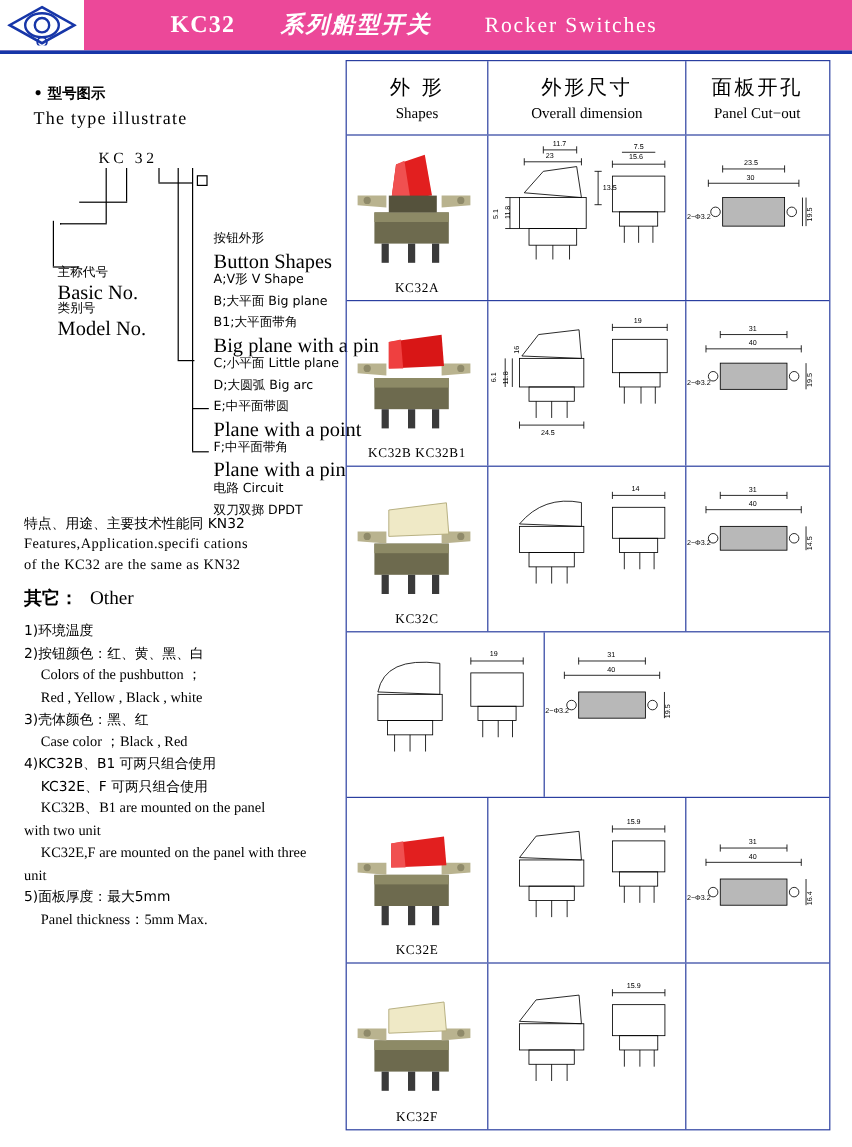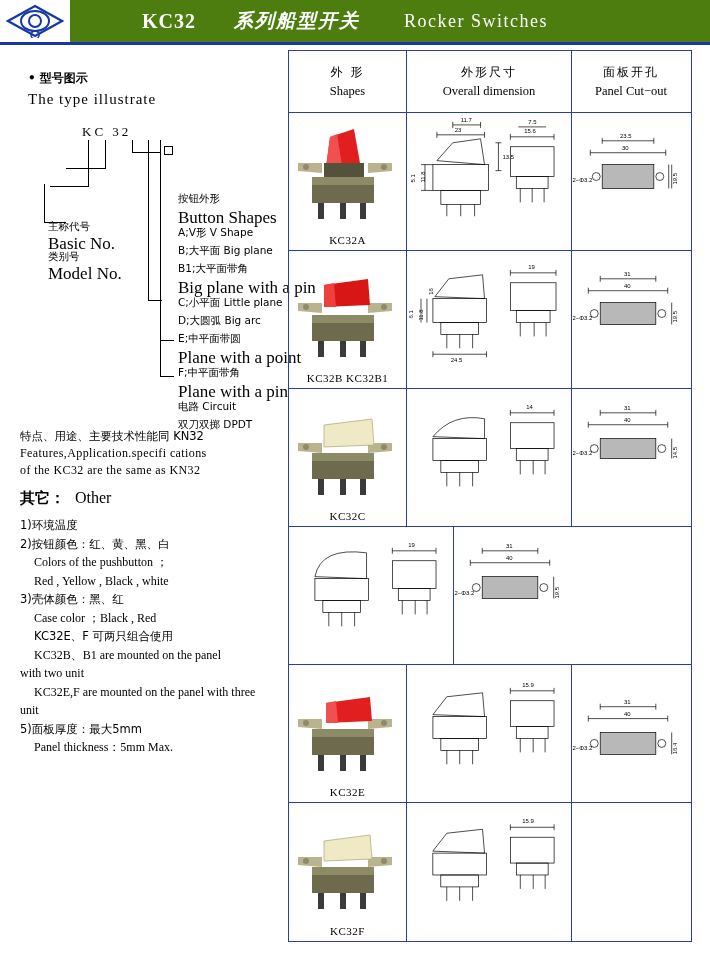--- a/index.html
+++ b/index.html
@@ -11,21 +11,21 @@
     font-family: "Liberation Serif", serif;
     color: #000;
     position: relative;
     overflow: hidden;
   }
   
   .header {
     position: absolute;
     left: 0; top: 0;
     width: 710px; height: 42px;
-    background: #4d7c0f;
+    background: #ec4899;
     color: #ffffff;
     display: flex;
     align-items: center;
   }
   .logo-box {
     width: 70px; height: 42px;
     background: #ffffff;
     display: flex; align-items: center; justify-content: center;
   }
   .logo-svg { display: block; }
@@ -133,21 +133,21 @@
   .t-head { height: 62px; }
   .t-body { height: 138px; }
   .c1 { width: 118px; border-right: 1.5px solid #2b3fa0; position: relative; }
   .c2 { width: 165px; border-right: 1.5px solid #2b3fa0; position: relative; }
   .c3 { width: 118px; position: relative; }
   .th {
     display: flex; flex-direction: column;
     align-items: center; justify-content: center;
     height: 100%;
   }
-  .th .cn { font-family: "DejaVu Sans", sans-serif; font-size: 12px; letter-spacing: 2px;}
+  .th .cn { font-family: "DejaVu Sans", sans-serif; font-size: 17px; letter-spacing: 2px;}
   .th .en { font-family: "Liberation Serif", serif; font-size: 12.5px; margin-top: 3px;}
   .cell-label {
     position: absolute; bottom: 4px; left: 0; width: 100%;
     text-align: center;
     font-family: "Liberation Serif", serif;
     font-size: 11px;
     letter-spacing: .5px;
   }
   .photo-wrap {
     position: absolute; left: 0; top: 4px; width: 100%; height: 112px;
@@ -236,20 +236,21 @@
     <span class="cn">其它：</span><span class="en">Other</span>
   </div>
 
   <div class="notes">
     <div class="cn">1)环境温度</div>
     <div class="cn">2)按钮颜色：红、黄、黑、白</div>
     <div class="en indent">Colors  of  the  pushbutton ；</div>
     <div class="en indent">Red , Yellow , Black , white</div>
     <div class="cn">3)壳体颜色：黑、红</div>
     <div class="en indent">Case  color ；Black , Red</div>
+    <div class="cn">4)KC32B、B1 可两只组合使用</div>
     <div class="cn indent">KC32E、F 可两只组合使用</div>
     <div class="en indent">KC32B、B1 are  mounted  on  the  panel</div>
     <div class="en">with  two  unit</div>
     <div class="en indent">KC32E,F  are  mounted  on  the  panel  with  three</div>
     <div class="en">unit</div>
     <div class="cn">5)面板厚度：最大5mm</div>
     <div class="en indent">Panel  thickness：5mm  Max.</div>
   </div>
 </div>
 

